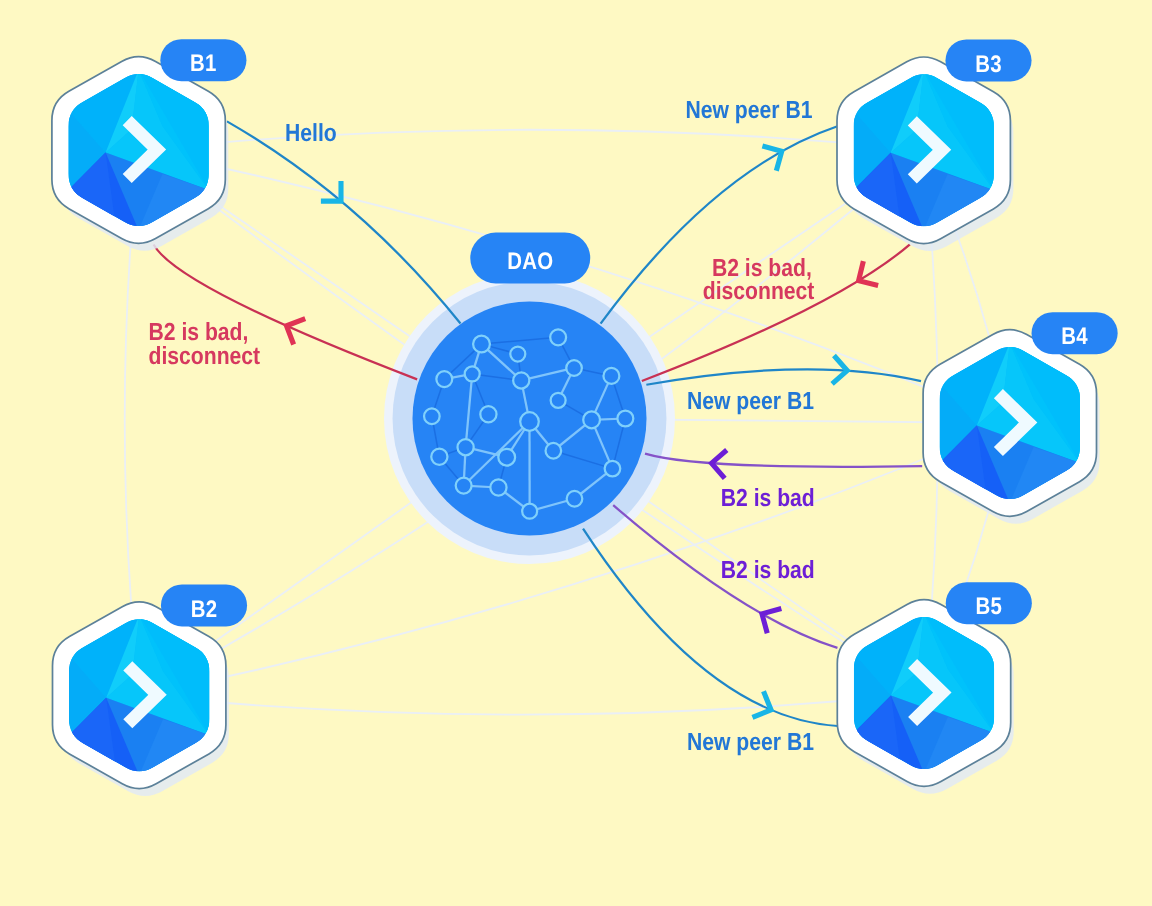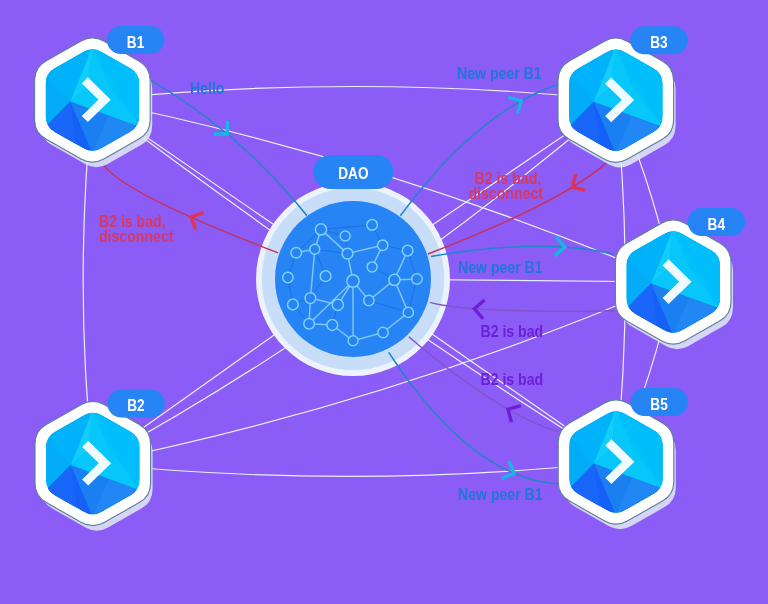--- a/index.html
+++ b/index.html
@@ -1,17 +1,17 @@
 <!DOCTYPE html>
 <html><head>
 <meta charset="utf-8">
 <style>
   html,body{margin:0;padding:0;background:#ffffff;}
   body{width:768px;height:604px;overflow:hidden;font-family:"Liberation Sans",sans-serif;}
-  #stage{position:relative;width:768px;height:604px;background:#8b5cf6;}
+  #stage{position:relative;width:768px;height:604px;background:#fef9c3;}
   #stage > svg{position:absolute;left:0;top:0;display:block;}
   text{font-family:"Liberation Sans",sans-serif;}
   .msg{font-weight:bold;font-size:16.5px;letter-spacing:0px;}
   .pilltxt{font-weight:bold;font-size:16px;fill:#ffffff;letter-spacing:0.2px;}
 </style>
 </head>
 <body>
 
 <div id="stage">
 <svg id="root" width="768" height="604" viewBox="0 0 768 604">

